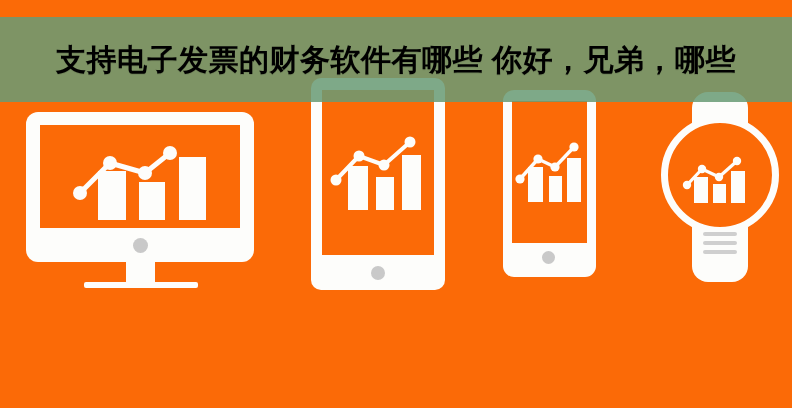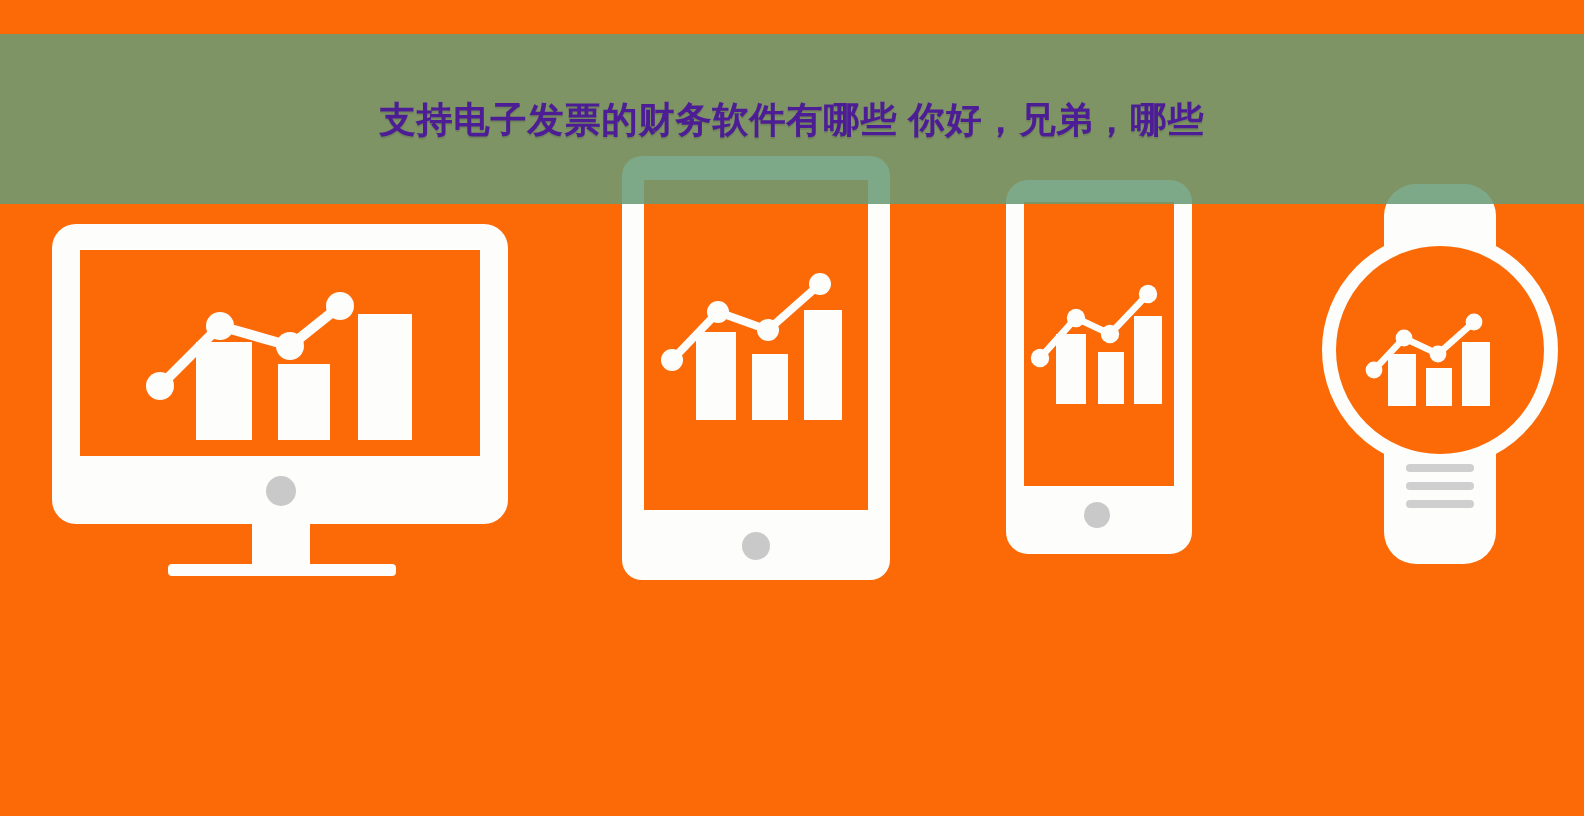--- a/index.html
+++ b/index.html
@@ -26,22 +26,22 @@
     background: rgba(105,155,116,0.86);
     z-index: 30;
     display: flex;
     flex-direction: column;
     align-items: center;
     justify-content: center;
     box-sizing: border-box;
     padding: 0 24px;
   }
   #banner .tline {
-    color: #4c1d95;
-    font-size: 18px;
+    color: #000000;
+    font-size: 30px;
     font-weight: bold;
     line-height: 36px;
     letter-spacing: 0.5px;
     text-align: center;
     white-space: nowrap;
     text-shadow: 0 1px 0 rgba(0,0,0,0.10);
   }
 
   
   .device { position: absolute; z-index: 10; }

